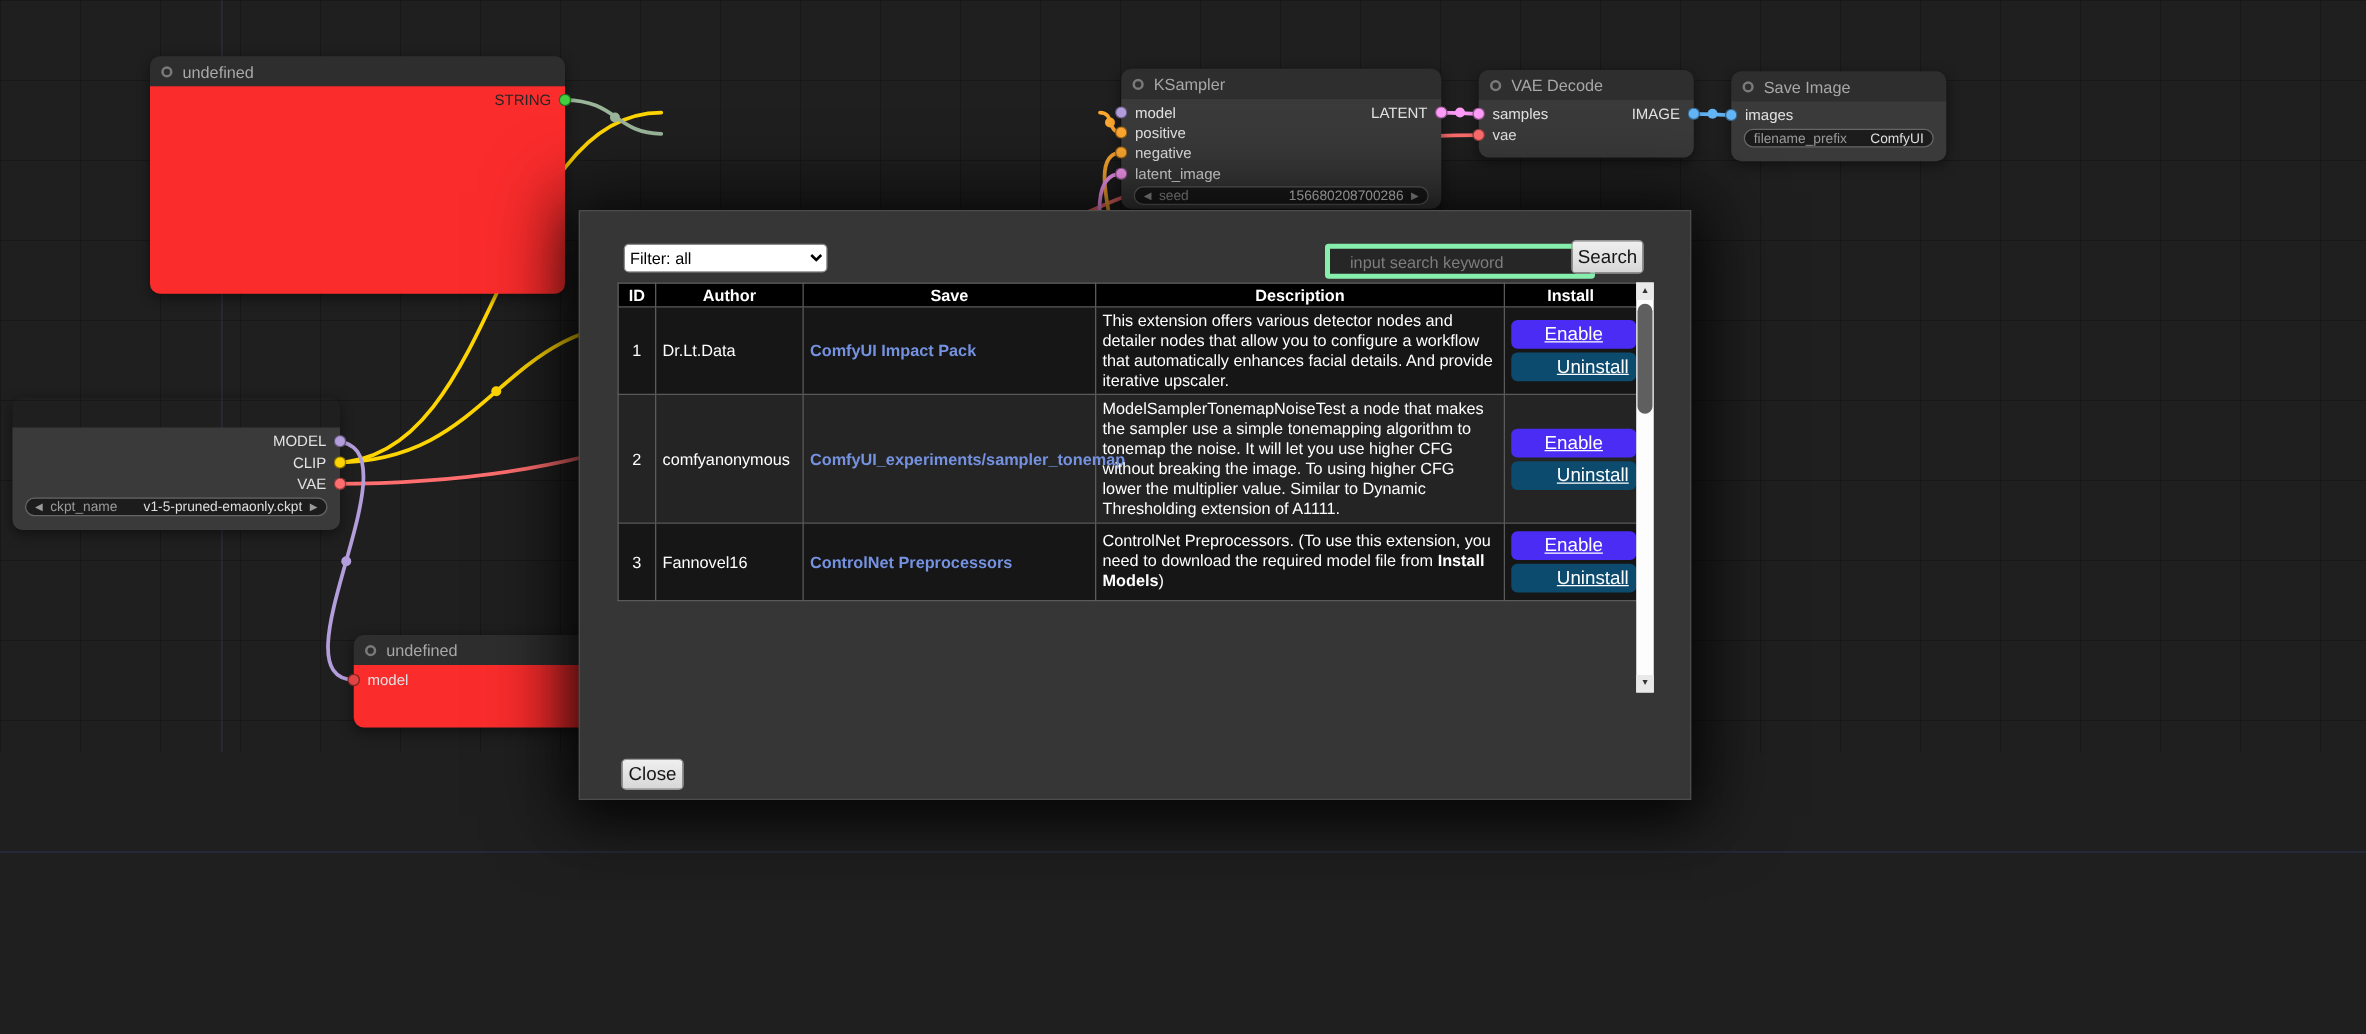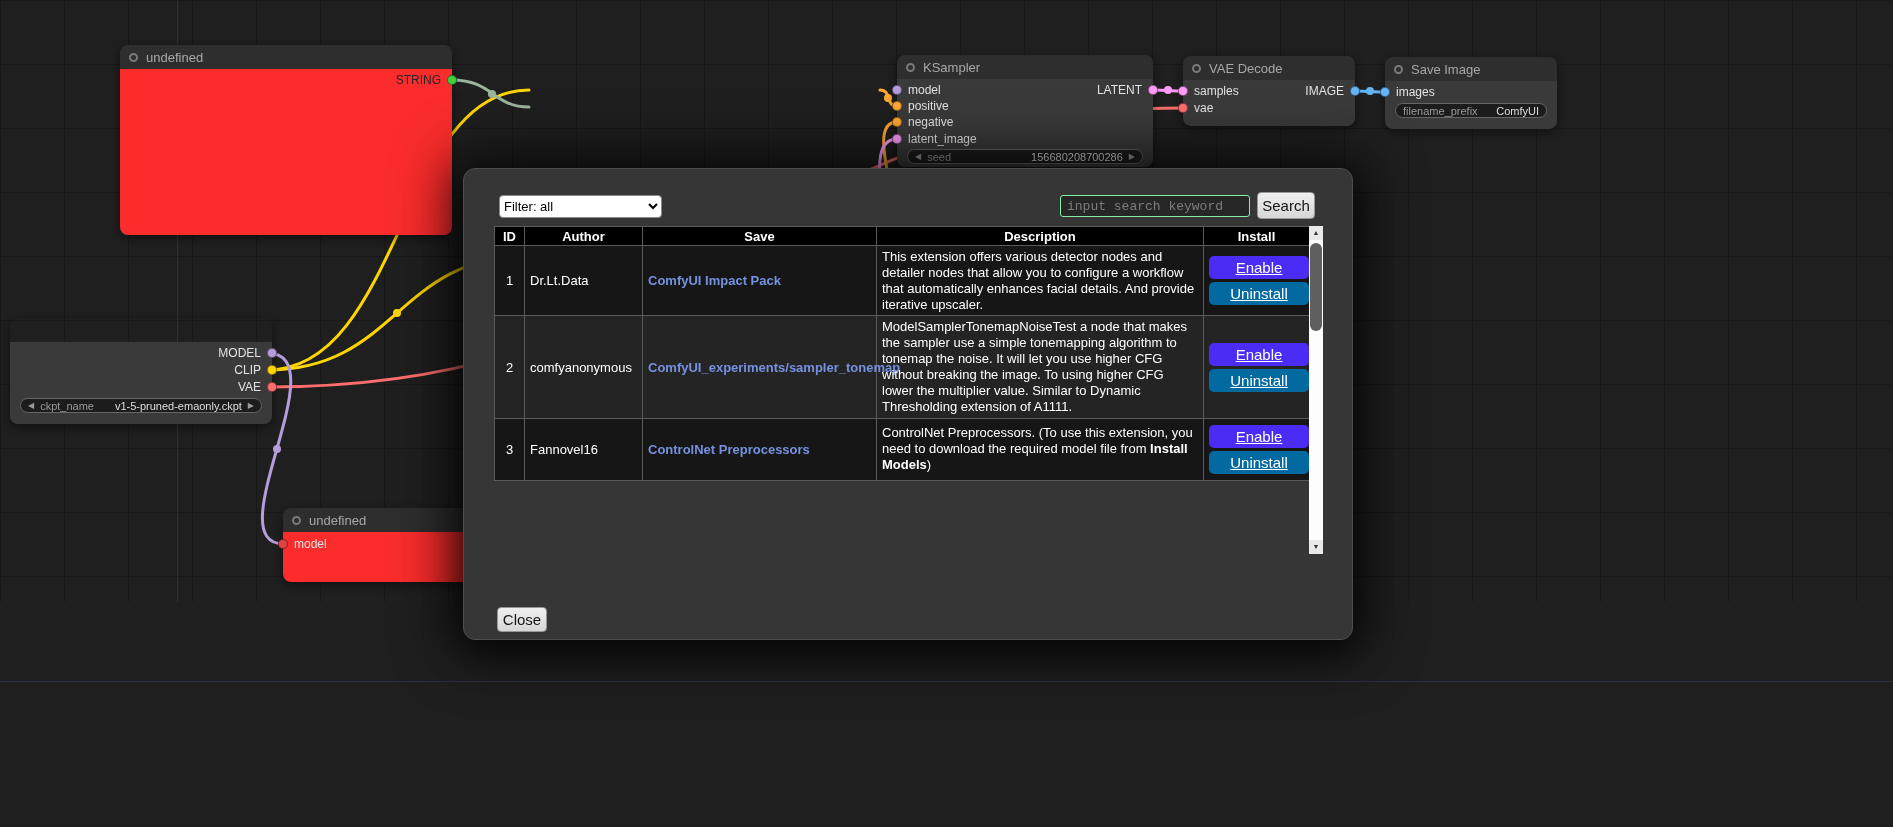--- a/index.html
+++ b/index.html
@@ -27,48 +27,48 @@
   .slot-label.dark{color:#262626;}
   .widget{position:absolute;left:10px;right:10px;height:15px;background:#1c1c1c;border:1px solid #666;
           border-radius:8px;display:flex;align-items:center;font-size:11px;color:#bbb;padding:0 7px;gap:6px;
           box-sizing:border-box;z-index:3;}
   .widget .wname{color:#9a9a9a;white-space:nowrap;}
   .widget .wval{margin-left:auto;color:#dedede;white-space:nowrap;}
   .widget .warrow{color:#9a9a9a;font-size:8px;line-height:13px;}
 
   
   .dialog{position:absolute;left:463px;top:168px;width:888px;height:470px;background:#363636;
-          border:1px solid #4d4d4d;border-radius:12px;z-index:10;
+          border:1px solid #4d4d4d;border-radius:0;z-index:10;
           box-shadow:0 0 55px 14px rgba(0,0,0,.65),0 12px 35px rgba(0,0,0,.55);}
   select.filter{position:absolute;left:35px;top:26px;width:163px;height:23px;font-size:13px;
                 font-family:"Liberation Sans",sans-serif;border-radius:4px;background:#fff;color:#000;border:1px solid #8a8a8a;}
   input.search{position:absolute;left:596px;top:26px;width:176px;height:20px;background:#262626;
-               border:1px solid #86efac;border-radius:3px;color:#ccc;font-size:13px;padding:0 6px;
-               font-family:Liberation Mono, monospace;}
+               border:4px solid #86efac;border-radius:3px;color:#ccc;font-size:13px;padding:0 16px;
+               font-family:Liberation Sans, sans-serif;}
   input.search::placeholder{color:#7d7d7d;}
   .btn-plain{background:linear-gradient(#efefef,#d7d7d7);border:1px solid #979797;border-radius:4px;
              font-size:15px;color:#141414;font-family:"Liberation Sans",sans-serif;padding:0;}
   .search-btn{position:absolute;left:793px;top:23px;width:58px;height:27px;}
   .close-btn{position:absolute;left:33px;top:438px;width:50px;height:25px;}
 
   .table-wrap{position:absolute;left:30px;top:57px;width:829px;height:328px;}
   table.ext{border-collapse:collapse;table-layout:fixed;width:815px;}
   table.ext th{background:#000;color:#fff;font-size:13px;font-weight:bold;height:18px;
                border:1px solid #5a5a5a;padding:0 2px;}
   table.ext td{border:1px solid #5a5a5a;font-size:13px;color:#fff;padding:3px 5px;vertical-align:middle;}
   table.ext tbody tr:nth-child(odd) td{background:#161616;}
   table.ext tbody tr:nth-child(even) td{background:#242424;}
   td.id{text-align:center;}
   td.name a{color:#7592e0;font-weight:bold;text-decoration:none;}
   td.desc{font-size:12.5px;line-height:1.22;padding:2px 5px;}
   td.install{text-align:center;padding:3px 2px;}
   .btn-enable,.btn-uninstall{display:block;width:100px;height:23px;margin:3px auto;border:none;
         border-radius:5px;color:#fff;font-size:15px;line-height:22px;font-family:"Liberation Sans",sans-serif;text-decoration:underline;}
   .btn-enable{background:#4a2cf5;}
-  .btn-uninstall{background:#0369a1;}
+  .btn-uninstall{background:#0c4a6e;text-align:right;}
 
   .sb{position:absolute;left:815px;top:0;width:14px;height:328px;background:#fdfdfd;}
   .sb-btn{position:absolute;left:0;width:14px;height:14px;background:#e9e9e9;color:#333;font-size:7px;
           line-height:14px;text-align:center;}
   .sb-btn.up{top:0;}
   .sb-btn.down{bottom:0;}
   .sb-thumb{position:absolute;left:1px;top:17px;width:12px;height:88px;background:#5f5f5f;border-radius:6px;}
 </style>
 </head>
 <body>

